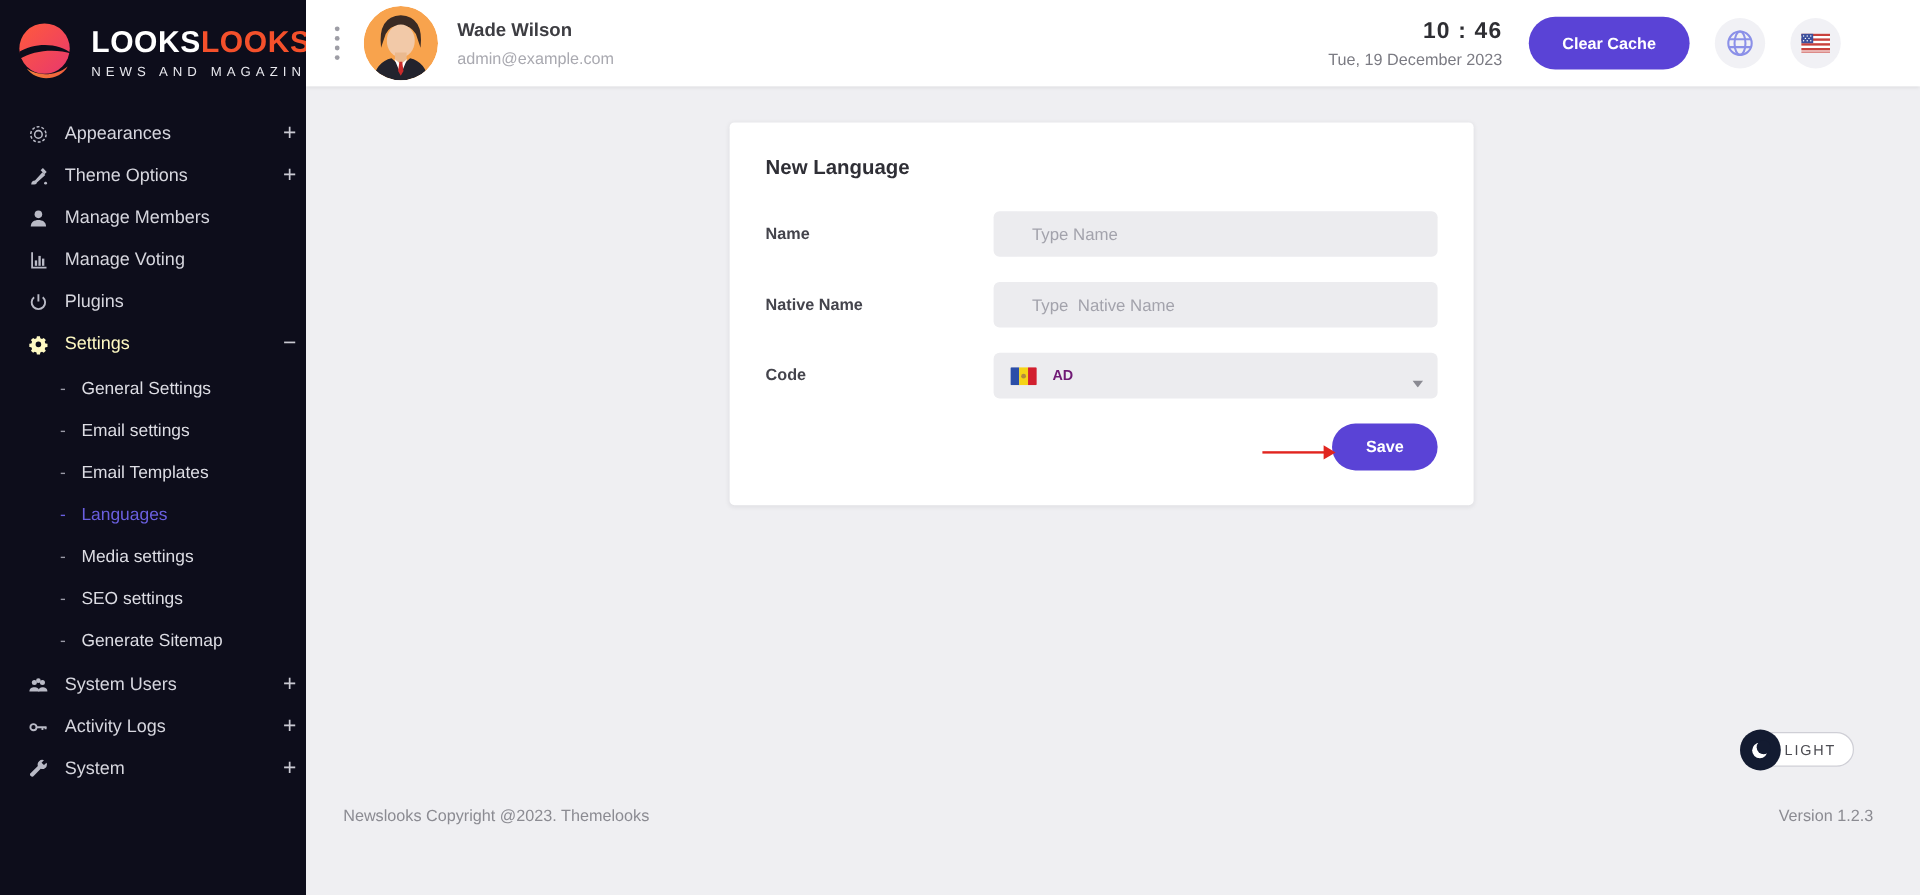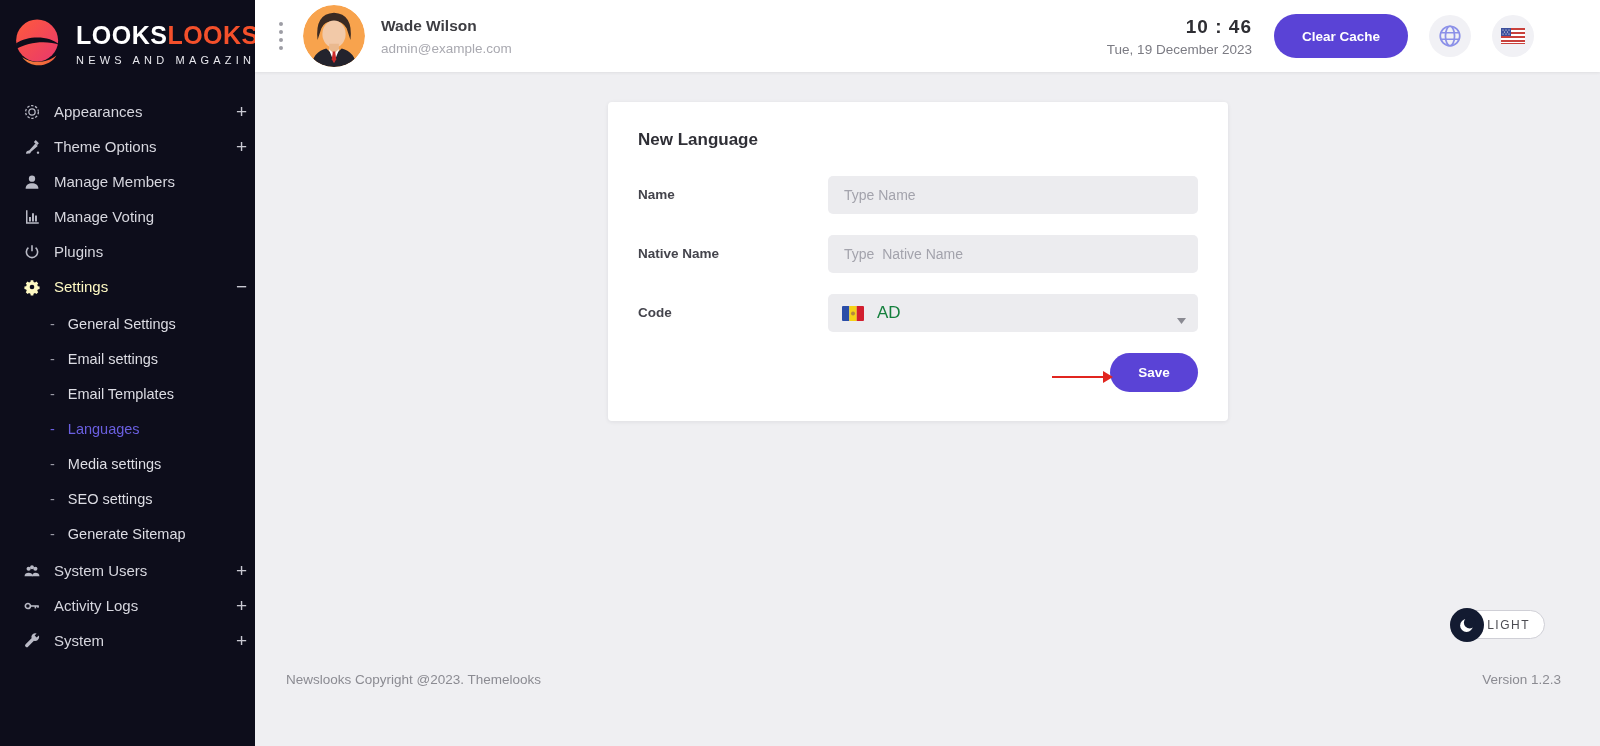--- a/index.html
+++ b/index.html
@@ -49,25 +49,25 @@
   .icon-circle { width:42px; height:42px; border-radius:50%; background:#f1f1f5; display:flex; align-items:center; justify-content:center; cursor:pointer; }
   .icon-circle svg { display:block; }
 
   .content { flex:1; position:relative; background:#efeff2; }
 
   .card { width:620px; margin:30px 0 0 353px; background:#ffffff; border-radius:4px; box-shadow:0 1px 4px rgba(20,20,40,.08); padding:28px 30px 29px 30px; }
   .card-title { font-size:17px; font-weight:bold; color:#2f2f36; margin-bottom:26px; }
   .form-row { display:flex; align-items:center; margin-bottom:21px; }
   .form-label { width:190px; font-size:13.5px; font-weight:bold; color:#44444c; align-self:flex-start; padding-top:11px; }
   .form-field { width:370px; }
-  .text-input { width:370px; height:38px; background:#ececef; border:none; border-radius:5px; padding:0 16px; font-size:14px; color:#333; font-family:"Liberation Sans",sans-serif; outline:none; }
+  .text-input { width:370px; height:38px; background:#ececef; border:none; border-radius:5px; padding:0 32px; font-size:14px; color:#333; font-family:"Liberation Sans",sans-serif; outline:none; }
   .text-input::placeholder { color:#a3a3ac; }
   .select-box { width:370px; height:38px; background:#ececef; border-radius:5px; display:flex; align-items:center; gap:13px; padding:0 14px; cursor:pointer; position:relative; }
   .select-flag svg { display:block; border-radius:1px; }
-  .select-value { font-size:17px; color:#15803d; }
+  .select-value { font-size:12px; color:#701a75;font-weight:bold; }
   .select-caret { position:absolute; right:12px; top:16px; }
   .save-row { display:flex; justify-content:flex-end; margin:0; }
   .btn-save { background:#5a43d6; color:#fff; border:none; border-radius:20px; width:88px; height:39px; font-size:13.5px; font-weight:bold; font-family:"Liberation Sans",sans-serif; cursor:pointer; }
 
   
   .annotation-arrow { position:absolute; left:797px; top:304px; width:52px; height:2px; background:#e1251f; }
   .annotation-arrow::after { content:""; position:absolute; right:-9px; top:-5px; border-left:10px solid #e1251f; border-top:6px solid transparent; border-bottom:6px solid transparent; }
 
   
   .theme-toggle { position:absolute; top:538px; right:55px; height:29px; display:flex; align-items:center; background:#ffffff; border:1px solid #cfcfd6; border-radius:15px; padding:0 14px 0 36px; cursor:pointer; }

